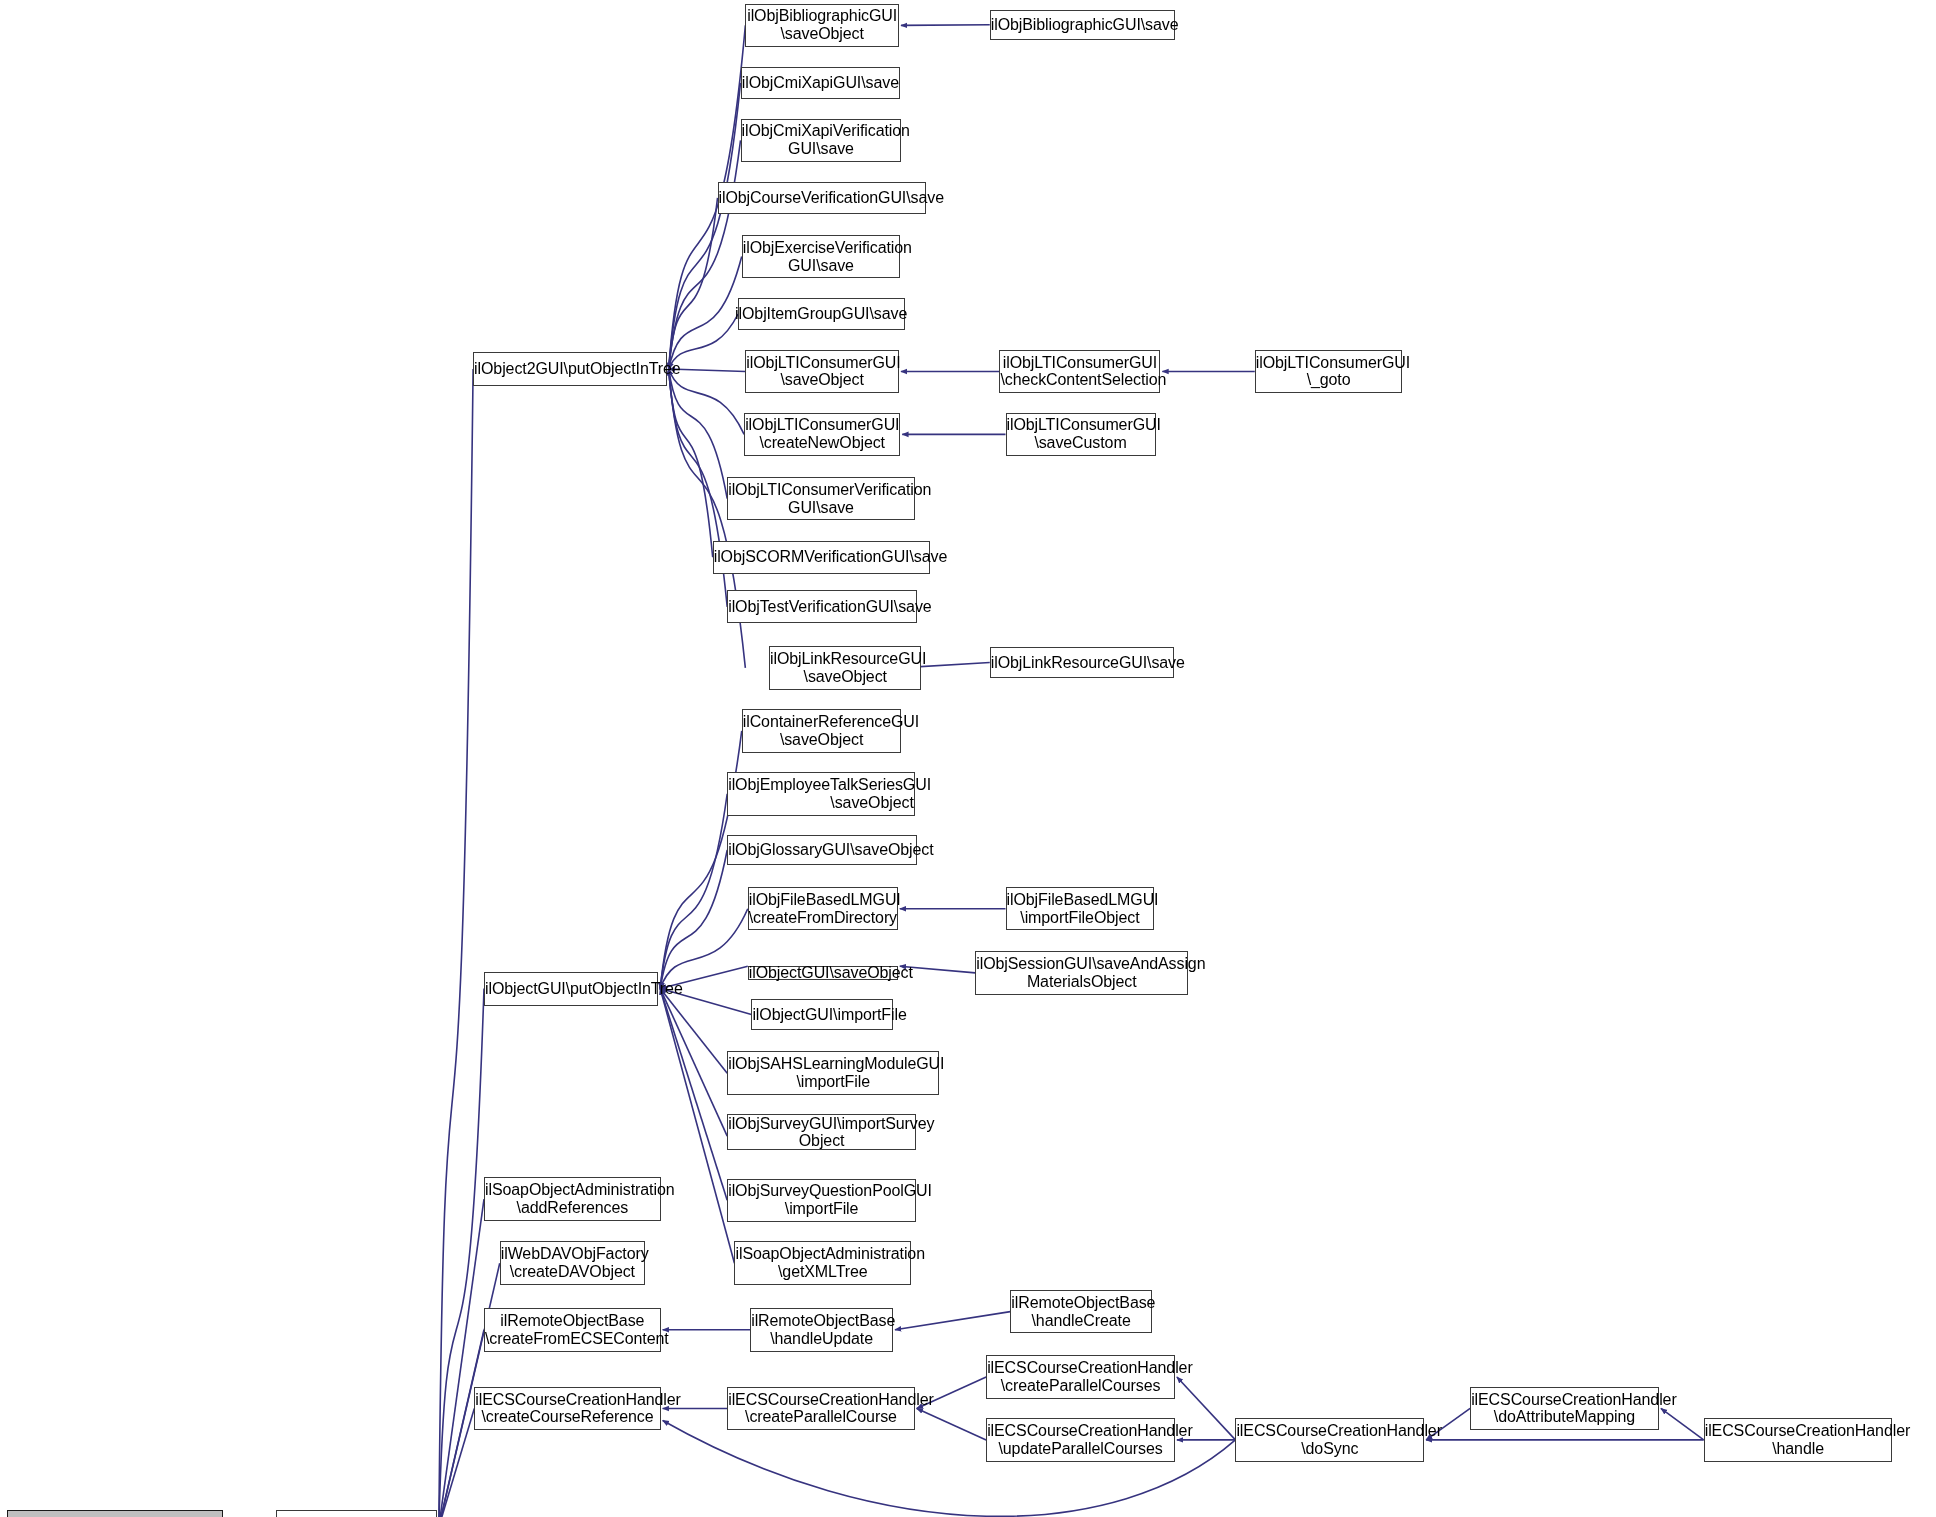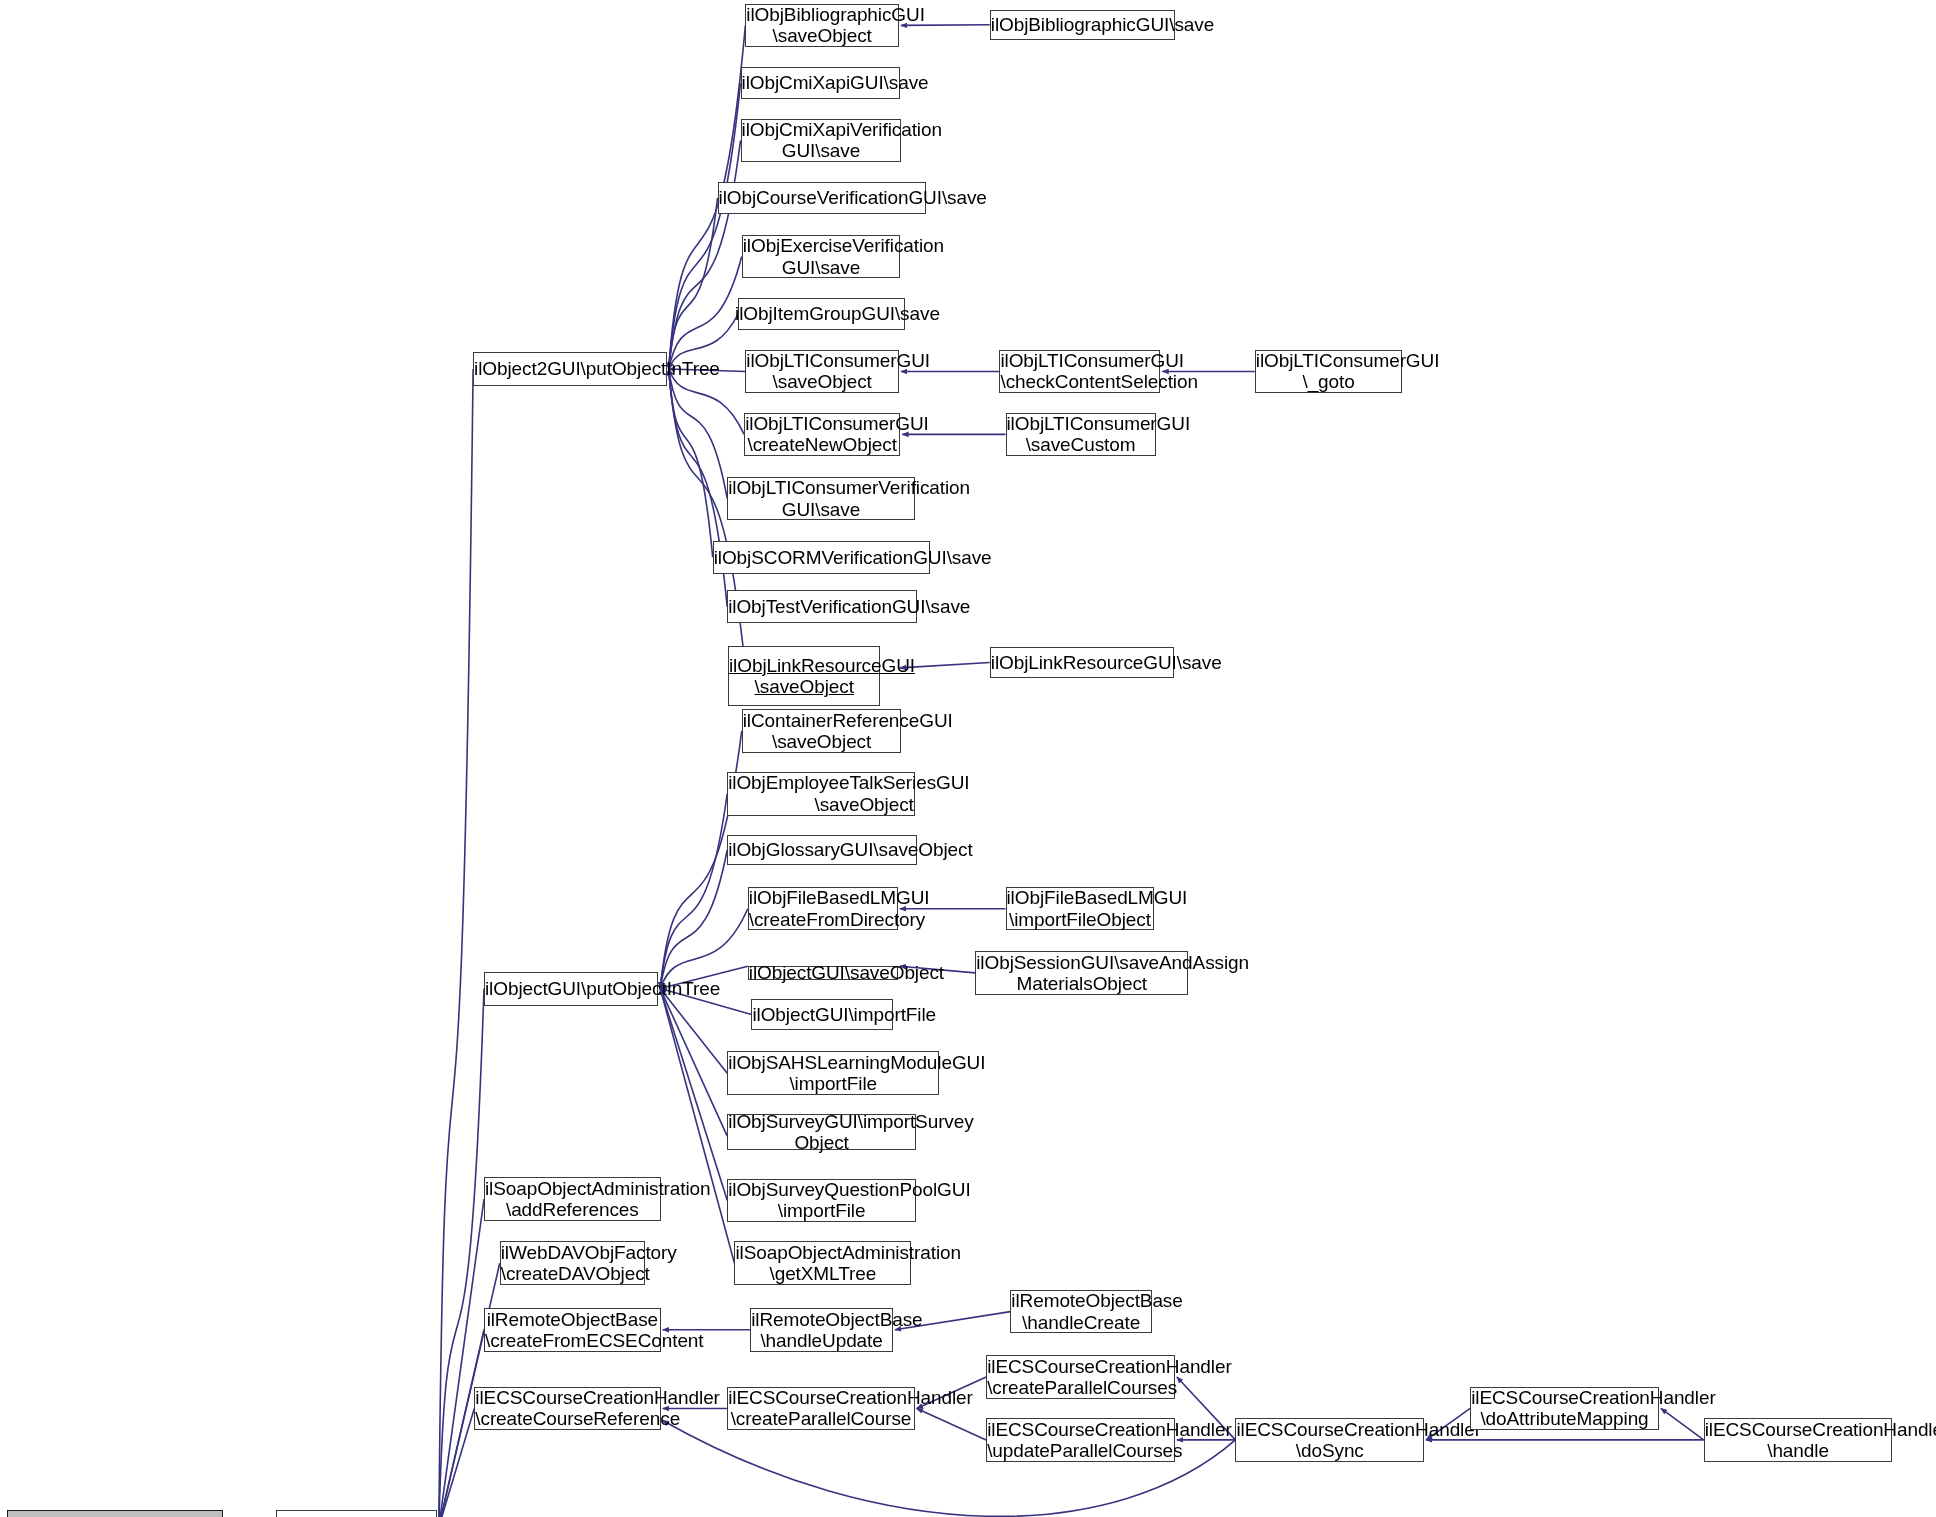--- a/index.html
+++ b/index.html
@@ -2,21 +2,21 @@
 <html><head>
 <meta charset="utf-8">
 <style>
   html,body{margin:0;padding:0;background:#ffffff;}
   #stage{position:relative;width:1936px;height:1517px;background:#fff;
          font-family:"Liberation Sans","DejaVu Sans",sans-serif;overflow:hidden;}
   #edges{position:absolute;left:0;top:0;width:1936px;height:1517px;}
   .node{position:absolute;box-sizing:border-box;border:1.4px solid #3a3a3a;
         background:#ffffff;color:#000000;display:flex;align-items:center;
         justify-content:center;text-align:center;line-height:1.12;
-        font-size:19px;white-space:pre-line;letter-spacing:-0.1px;}
+        font-size:16px;white-space:pre-line;letter-spacing:-0.1px;}
   .node.root{background:#bfbfbf;border-color:#1a1a1a;}
   .node span{display:block;width:100%;padding:0 4px;}
 </style>
 </head>
 <body>
 
 <div id="stage">
   <svg id="edges" viewBox="0 0 1936 1517" xmlns="http://www.w3.org/2000/svg">
       <defs>
         <marker id="ah" viewBox="0 0 10 10" refX="9" refY="5" markerWidth="7" markerHeight="7" orient="auto-start-reverse" markerUnits="userSpaceOnUse">
@@ -85,21 +85,21 @@
 GUI\save</span></div>
       <div class="node" style="left: 738.1px; top: 297.66px; width: 166.98px; height: 32.67px; justify-content: flex-end;"><span>ilObjItemGroupGUI\save</span></div>
       <div class="node" style="left: 745.36px; top: 349.69px; width: 153.67px; height: 43.56px;"><span>ilObjLTIConsumerGUI
 \saveObject</span></div>
       <div class="node" style="left: 744.15px; top: 412.61px; width: 156.09px; height: 43.56px;"><span>ilObjLTIConsumerGUI
 \createNewObject</span></div>
       <div class="node" style="left: 727.21px; top: 476.74px; width: 187.55px; height: 43.56px;"><span>ilObjLTIConsumerVerification
 GUI\save</span></div>
       <div class="node" style="left: 712.69px; top: 540.87px; width: 217.8px; height: 32.67px;"><span>ilObjSCORMVerificationGUI\save</span></div>
       <div class="node" style="left: 727.21px; top: 590.48px; width: 189.97px; height: 32.67px;"><span>ilObjTestVerificationGUI\save</span></div>
-      <div class="node" style="left: 728px; top: 646.14px; width: 152.46px; height: 60px; text-decoration: underline;"><span>ilObjLinkResourceGUI
+      <div class="node" style="left: 769px; top: 646.14px; width: 152.46px; height: 44px;"><span>ilObjLinkResourceGUI
 \saveObject</span></div>
       <div class="node" style="left: 989.78px; top: 9.68px; width: 185.13px; height: 30.25px;"><span>ilObjBibliographicGUI\save</span></div>
       <div class="node" style="left: 999.46px; top: 349.69px; width: 160.93px; height: 43.56px;"><span>ilObjLTIConsumerGUI
 \checkContentSelection</span></div>
       <div class="node" style="left: 1005.51px; top: 412.61px; width: 150.04px; height: 43.56px;"><span>ilObjLTIConsumerGUI
 \saveCustom</span></div>
       <div class="node" style="left: 989.78px; top: 647.35px; width: 183.92px; height: 30.25px;"><span>ilObjLinkResourceGUI\save</span></div>
       <div class="node" style="left: 1254.77px; top: 349.69px; width: 147.62px; height: 43.56px;"><span>ilObjLTIConsumerGUI
 \_goto</span></div>
       <div class="node" style="left: 484px; top: 971.63px; width: 174.24px; height: 33.88px;"><span>ilObjectGUI\putObjectInTree</span></div>

